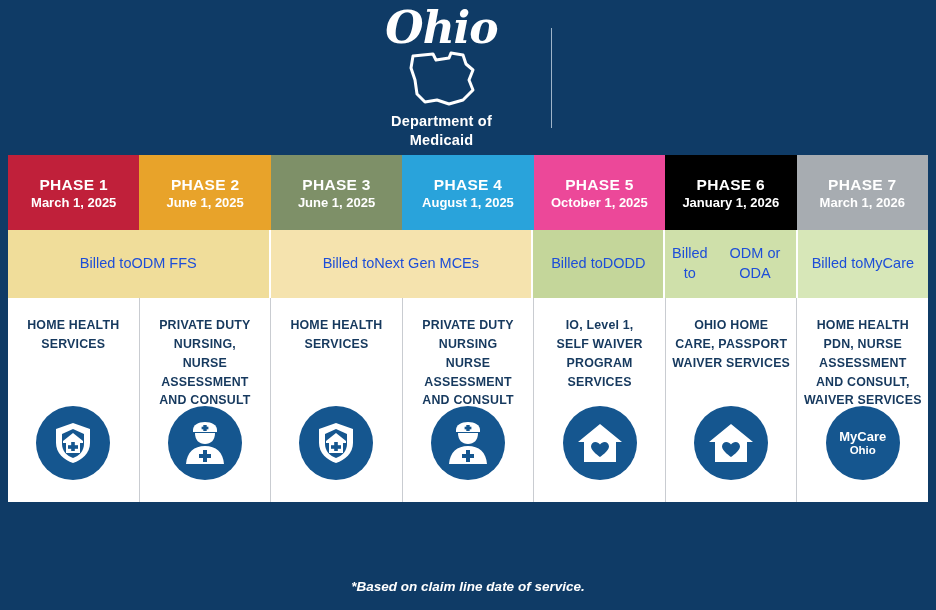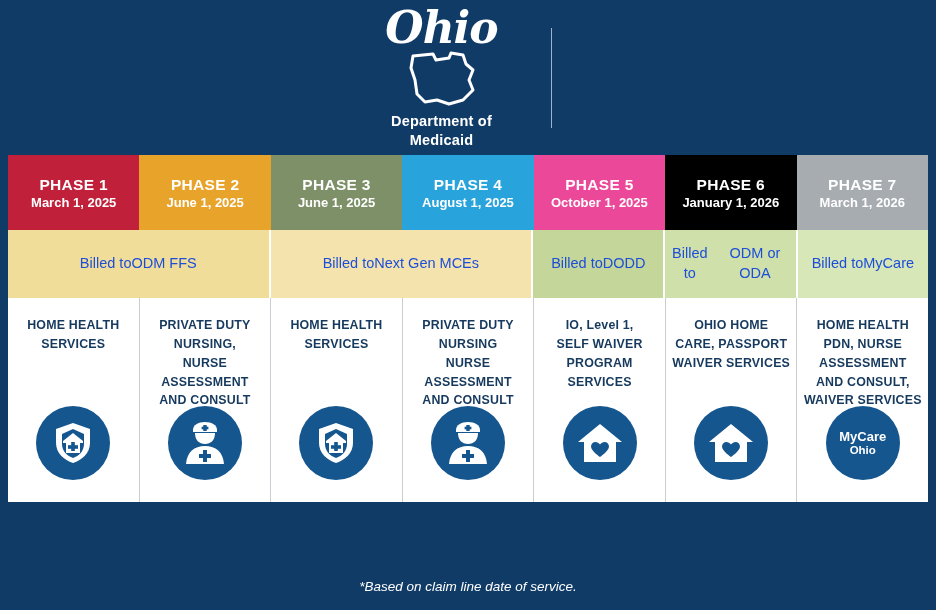--- a/index.html
+++ b/index.html
@@ -193,21 +193,21 @@
     position: absolute;
     left: 0;
     right: 0;
     bottom: 0;
     height: 48px;
     display: flex;
     align-items: center;
     justify-content: center;
     color: #ffffff;
     font-size: 13.5px;
-    font-weight: normal;
+    font-weight: bold;
     font-style: italic;
   }
 </style>
 </head>
 <body>
 
 <div class="page">
 
   <div class="header">
     <div class="logo-block">

